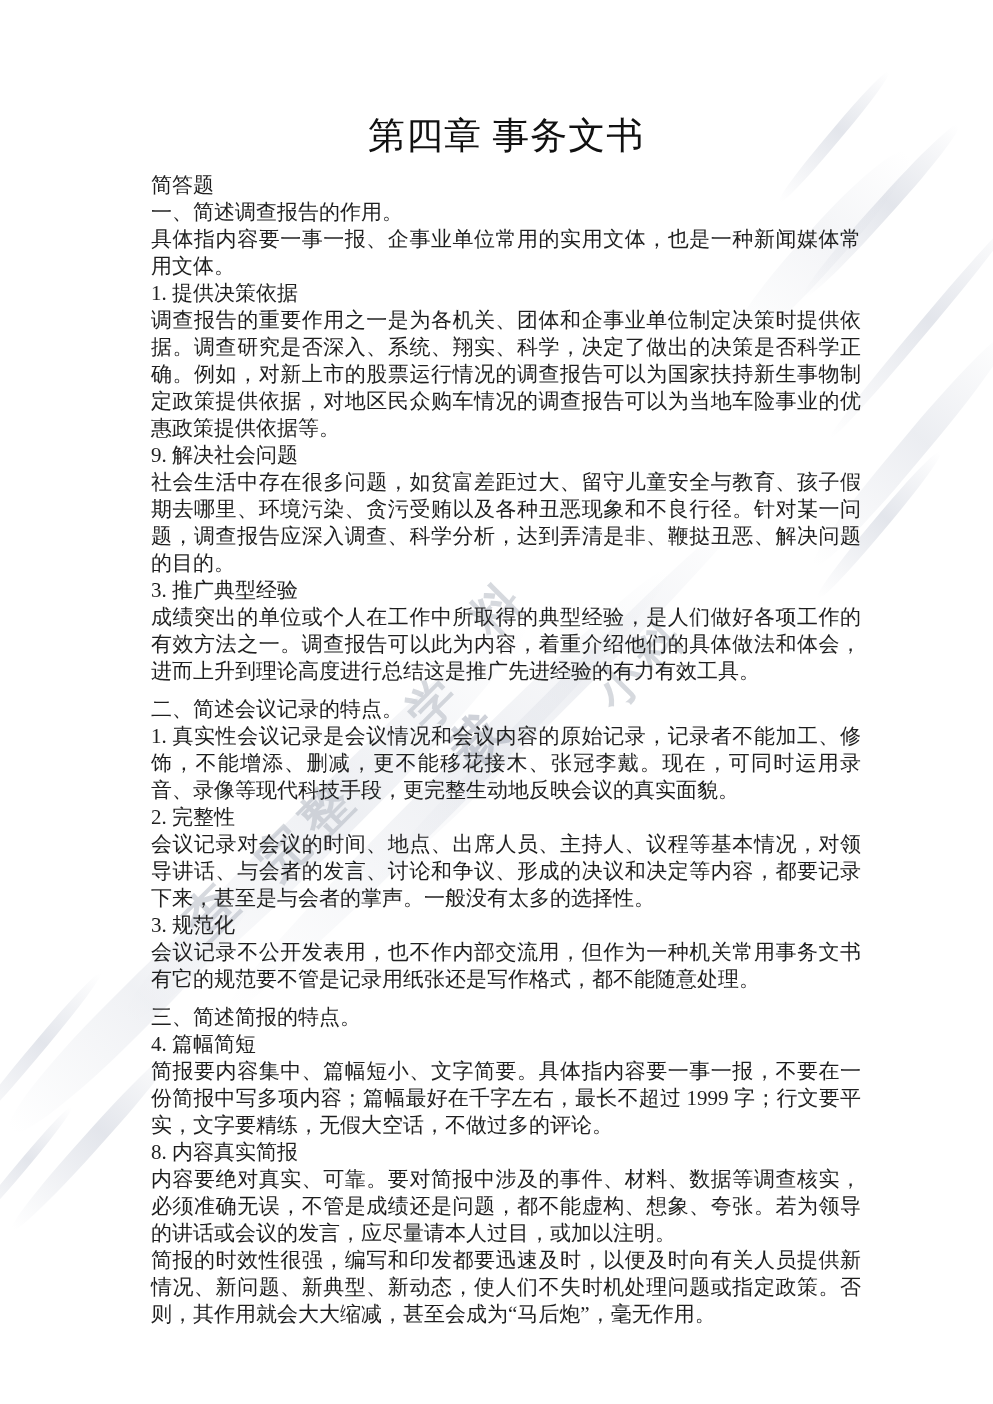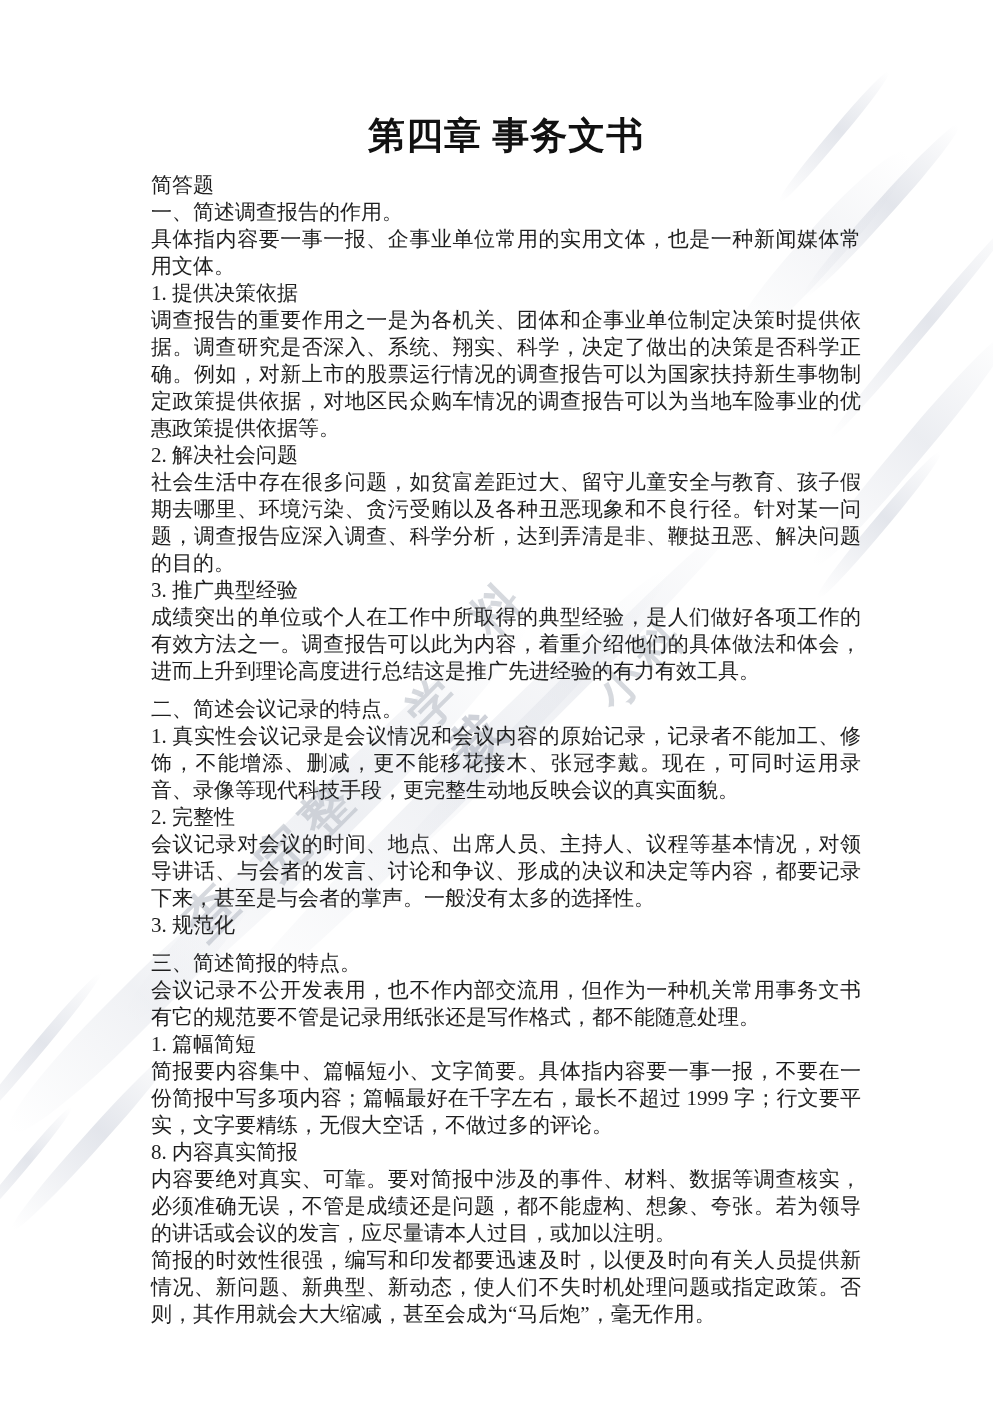--- a/index.html
+++ b/index.html
@@ -56,21 +56,21 @@
     position: absolute;
     left: 151px;
     top: 112px;
     width: 710px;
     color: #1f1f1f;
   }
   .title {
     margin: 0 0 12px 0;
     font-size: 37px;
     line-height: 48px;
-    font-weight: bold;
+    font-weight: normal;
     text-align: center;
     letter-spacing: 1px;
     color: #111111;
   }
   .para {
     margin: 0;
     font-size: 21px;
     line-height: 27px;
     text-align: justify;
     text-align-last: left;
@@ -108,33 +108,33 @@
 
   <div class="content">
     <h1 class="title">第四章 事务文书</h1>
 
     <p class="para short">简答题</p>
 
     <p class="para short">一、简述调查报告的作用。</p>
     <p class="para">具体指内容要一事一报、企事业单位常用的实用文体，也是一种新闻媒体常用文体。</p>
     <p class="para short">1. 提供决策依据</p>
     <p class="para">调查报告的重要作用之一是为各机关、团体和企事业单位制定决策时提供依据。调查研究是否深入、系统、翔实、科学，决定了做出的决策是否科学正确。例如，对新上市的股票运行情况的调查报告可以为国家扶持新生事物制定政策提供依据，对地区民众购车情况的调查报告可以为当地车险事业的优惠政策提供依据等。</p>
-    <p class="para short">2. 解决社会问题</p>
+    <p class="para short">9. 解决社会问题</p>
     <p class="para">社会生活中存在很多问题，如贫富差距过大、留守儿童安全与教育、孩子假期去哪里、环境污染、贪污受贿以及各种丑恶现象和不良行径。针对某一问题，调查报告应深入调查、科学分析，达到弄清是非、鞭挞丑恶、解决问题的目的。</p>
     <p class="para short">3. 推广典型经验</p>
     <p class="para">成绩突出的单位或个人在工作中所取得的典型经验，是人们做好各项工作的有效方法之一。调查报告可以此为内容，着重介绍他们的具体做法和体会，进而上升到理论高度进行总结这是推广先进经验的有力有效工具。</p>
 
     <p class="para short gap">二、简述会议记录的特点。</p>
     <p class="para">1. 真实性会议记录是会议情况和会议内容的原始记录，记录者不能加工、修饰，不能增添、删减，更不能移花接木、张冠李戴。现在，可同时运用录音、录像等现代科技手段，更完整生动地反映会议的真实面貌。</p>
     <p class="para short">2. 完整性</p>
     <p class="para">会议记录对会议的时间、地点、出席人员、主持人、议程等基本情况，对领导讲话、与会者的发言、讨论和争议、形成的决议和决定等内容，都要记录下来，甚至是与会者的掌声。一般没有太多的选择性。</p>
     <p class="para short">3. 规范化</p>
+    <p class="para">会议记录不公开发表用，也不作内部交流用，但作为一种机关常用事务文书有它的规范要不管是记录用纸张还是写作格式，都不能随意处理。</p>
+
     <p class="para short gap">三、简述简报的特点。</p>
-
-    <p class="para">会议记录不公开发表用，也不作内部交流用，但作为一种机关常用事务文书有它的规范要不管是记录用纸张还是写作格式，都不能随意处理。</p>
-    <p class="para short">1. 篇幅简短</p>
+    <p class="para short">4. 篇幅简短</p>
     <p class="para">简报要内容集中、篇幅短小、文字简要。具体指内容要一事一报，不要在一份简报中写多项内容；篇幅最好在千字左右，最长不超过 1999 字；行文要平实，文字要精练，无假大空话，不做过多的评论。</p>
     <p class="para short">8. 内容真实简报</p>
     <p class="para">内容要绝对真实、可靠。要对简报中涉及的事件、材料、数据等调查核实，必须准确无误，不管是成绩还是问题，都不能虚构、想象、夸张。若为领导的讲话或会议的发言，应尽量请本人过目，或加以注明。</p>
     <p class="para">简报的时效性很强，编写和印发都要迅速及时，以便及时向有关人员提供新情况、新问题、新典型、新动态，使人们不失时机处理问题或指定政策。否则，其作用就会大大缩减，甚至会成为“马后炮”，毫无作用。</p>
   </div>
 
 </div>
 
 </body></html>

